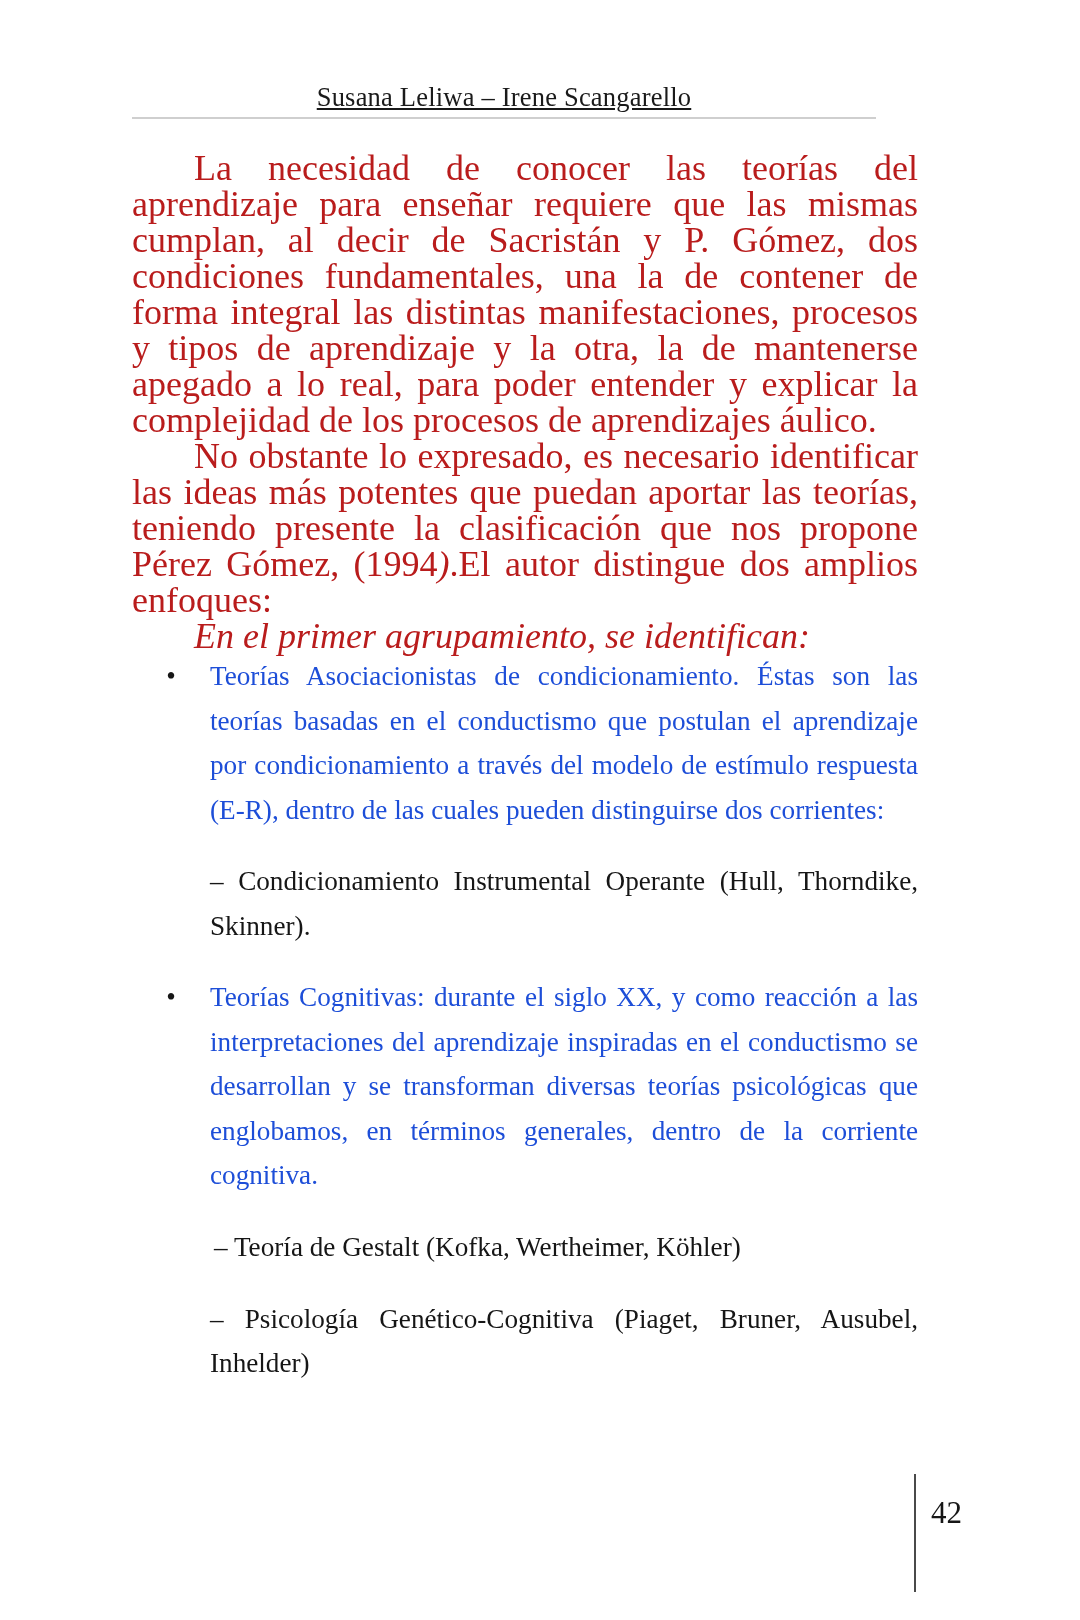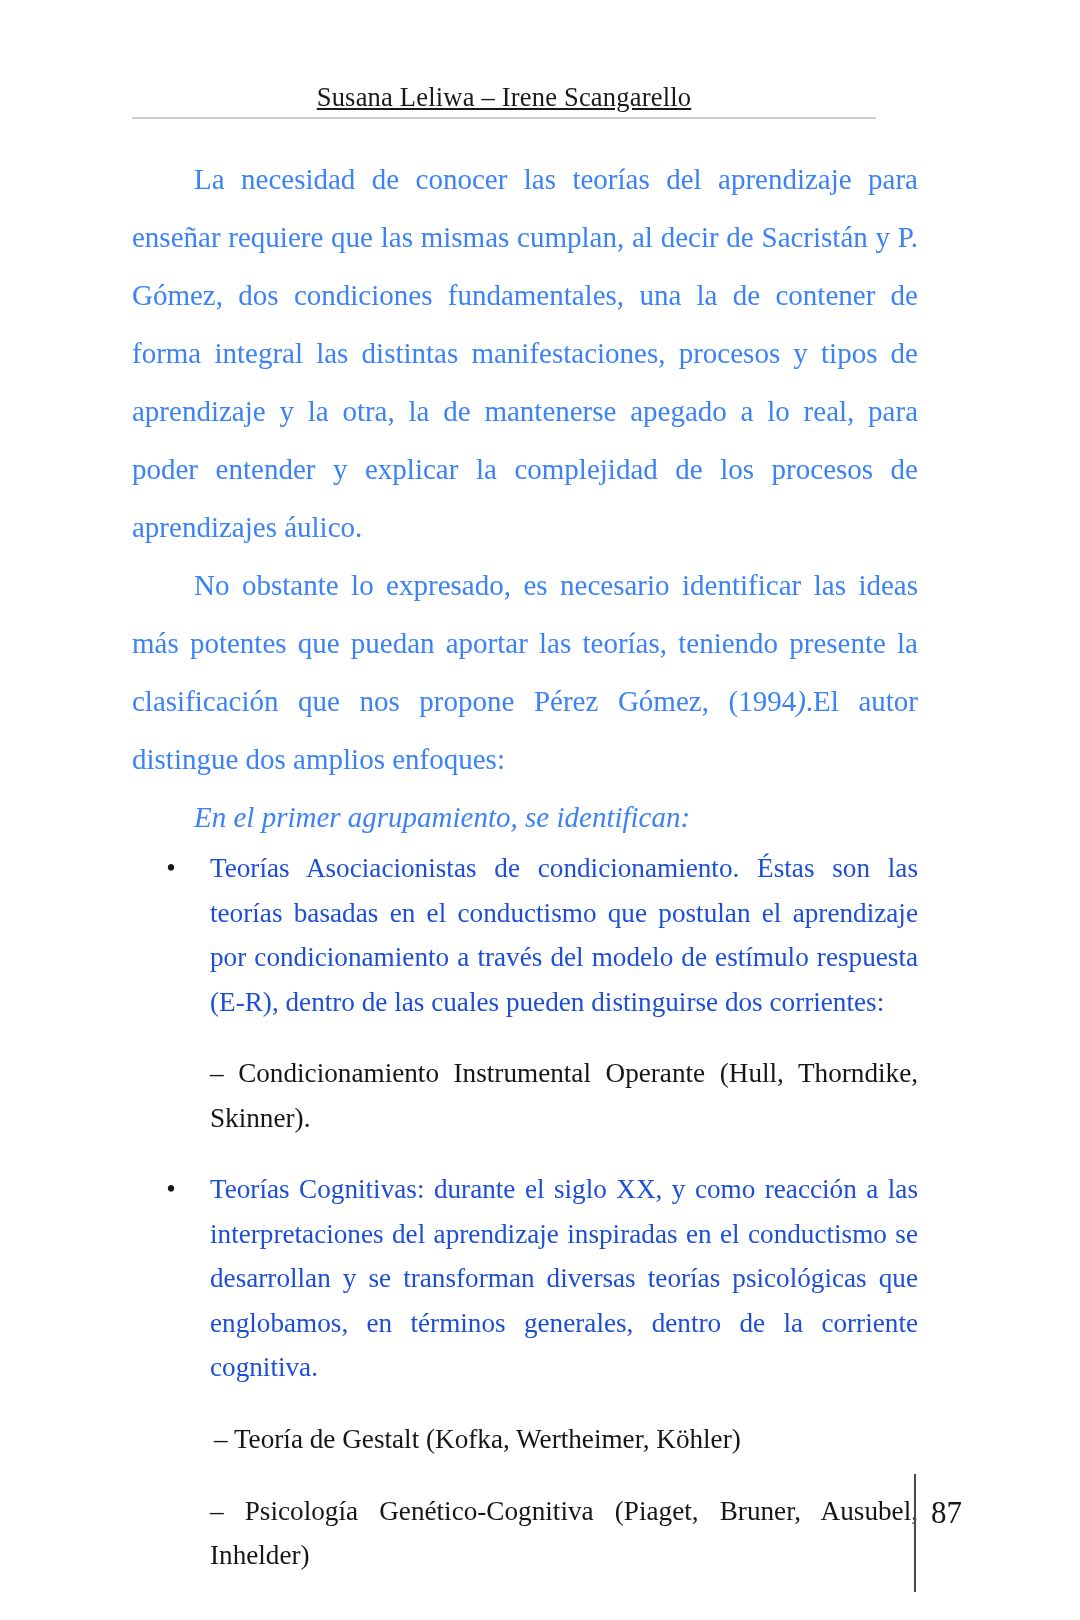--- a/index.html
+++ b/index.html
@@ -43,27 +43,27 @@
 
   
   .column {
     position: absolute;
     left: 132px;
     top: 150px;
     width: 786px;
   }
 
   .para {
-    font-size: 29px;
-    line-height: 58px;
+    font-size: 36px;
+    line-height: 36px;
     text-align: justify;
     text-justify: inter-word;
     margin: 0 0 0 0;
     hyphens: none;
-    color: #3b82f6;
+    color: #b91c1c;
   }
   .para.indent {
     text-indent: 62px;
   }
   .para.italic {
     font-style: italic;
     text-indent: 62px;
   }
 
   
@@ -152,15 +152,15 @@
       <div class="bullet-body">Teorías Cognitivas: durante el siglo XX, y como reacción a las interpretaciones del aprendizaje inspiradas en el conductismo se desarrollan y se transforman diversas teorías psicológicas que englobamos, en términos generales, dentro de la corriente cognitiva.</div>
     </div>
 
     <p class="sub tight nojust">– Teoría de Gestalt (Kofka, Wertheimer, Köhler)</p>
 
     <p class="sub">– Psicología Genético-Cognitiva (Piaget, Bruner, Ausubel, Inhelder)</p>
 
   </div>
 
   <div class="folio-rule"></div>
-  <div class="folio">87</div>
+  <div class="folio">42</div>
 
 </div>
 
 </body></html>

